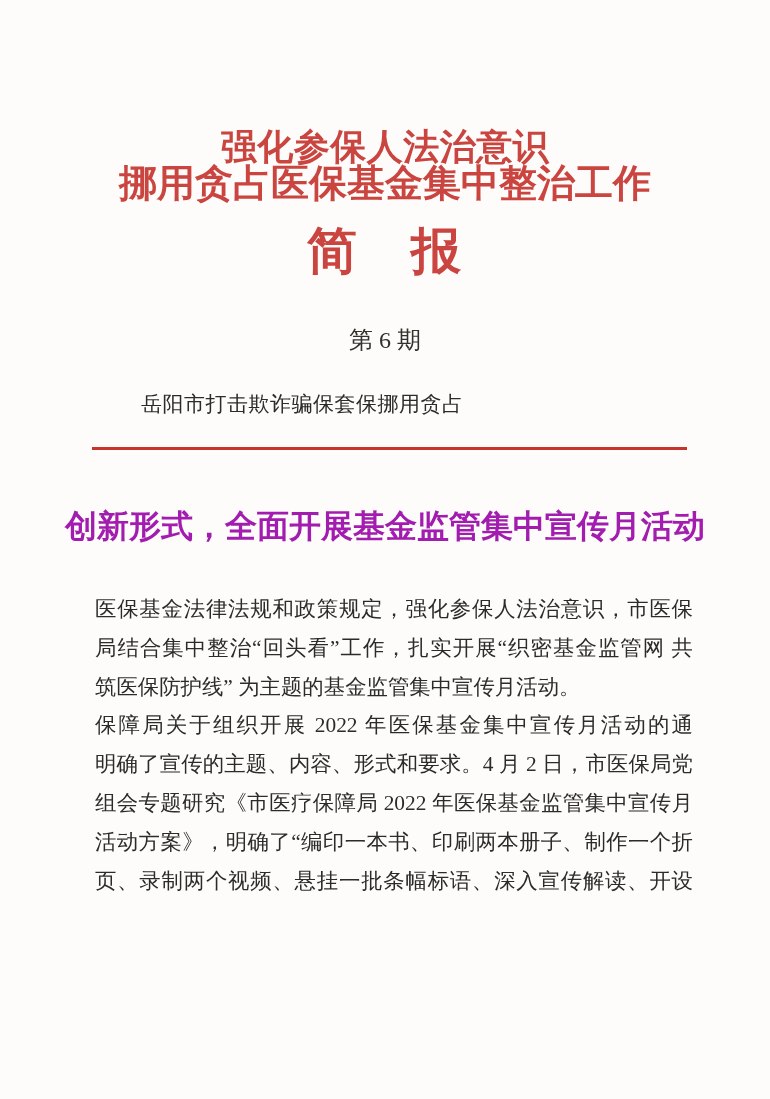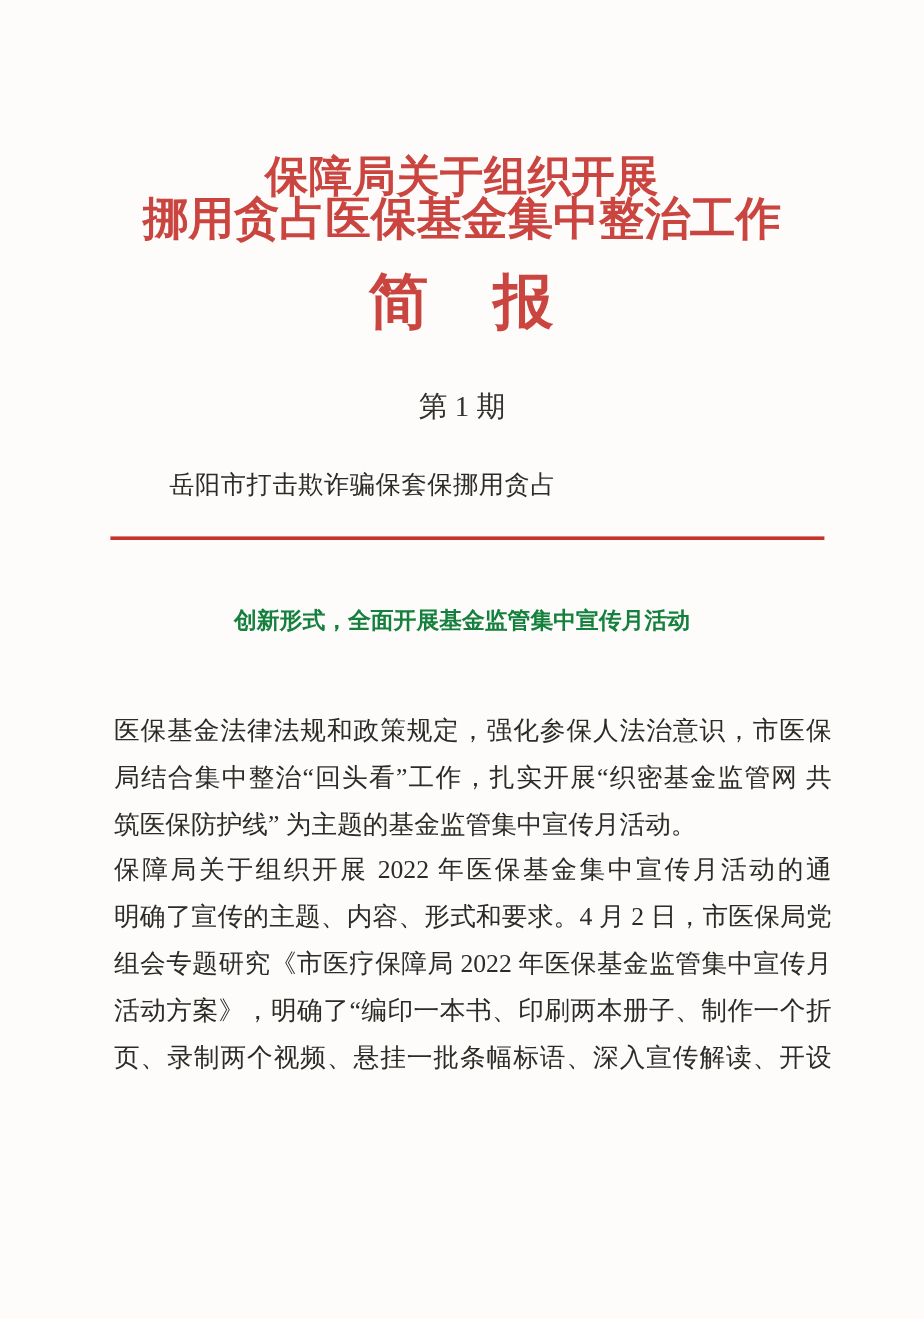--- a/index.html
+++ b/index.html
@@ -28,47 +28,47 @@
   }
   .org{font-size:21px;line-height:29px;letter-spacing:0.5px;}
   .org div{white-space:nowrap;}
   .date{font-size:22px;line-height:29px;white-space:nowrap;padding-bottom:1px;}
   .rule{
     position:absolute;top:447px;left:92px;width:595px;height:3px;
     background:var(--rule);
   }
   .headline{
     position:absolute;top:507px;left:0;width:100%;
-    text-align:center;font-size:19px;font-weight:bold;
-    color:#15803d;line-height:1.2;letter-spacing:0px;
+    text-align:center;font-size:32px;font-weight:bold;
+    color:#a21caf;line-height:1.2;letter-spacing:0px;
   }
   .body-text{
     position:absolute;top:590px;left:95px;width:598px;
     font-size:21.4px;
   }
   .bline{
     line-height:38.8px;height:38.8px;
     text-align:justify;text-align-last:justify;
     overflow:hidden;
   }
   .bline.indent{padding-left:43px;}
   .bline.end{text-align-last:left;}
 </style>
 </head>
 <body>
 
 <div class="page">
 
-  <div class="centered title-line title-l1">保障局关于组织开展</div>
+  <div class="centered title-line title-l1">强化参保人法治意识</div>
 
   <div class="centered title-line title-l2">挪用贪占医保基金集中整治工作</div>
 
   <div class="centered title-line masthead">简　报</div>
 
-  <div class="centered issue">第 1 期</div>
+  <div class="centered issue">第 6 期</div>
 
   <div class="org-row">
     <div class="org">
       <div>岳阳市打击欺诈骗保套保挪用贪占</div>
     </div>
   </div>
 
   <div class="rule"></div>
 
   <div class="headline">创新形式，全面开展基金监管集中宣传月活动</div>

